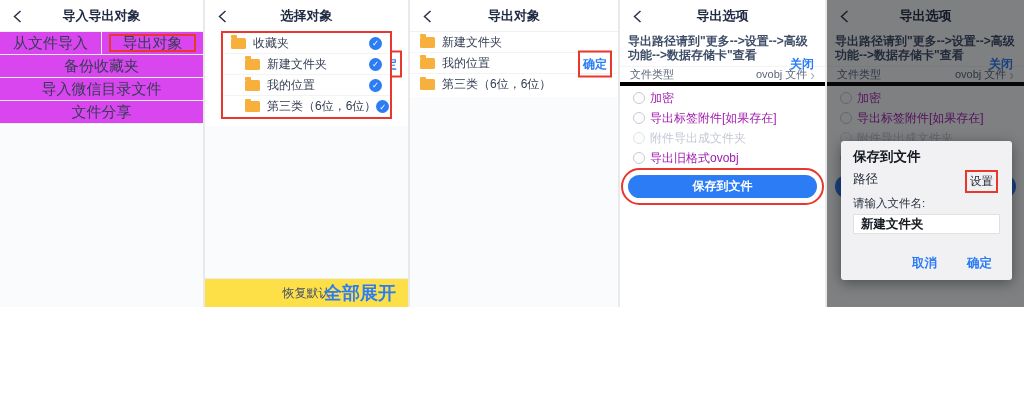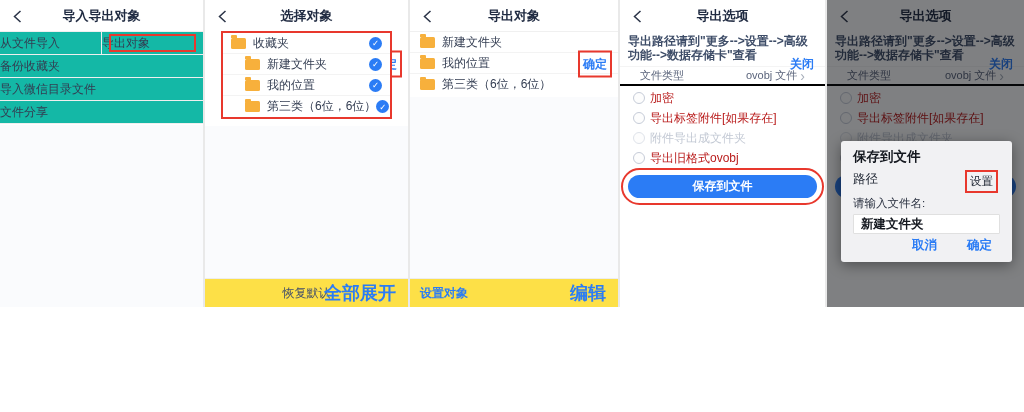--- a/index.html
+++ b/index.html
@@ -13,21 +13,21 @@
   
   .hdr{position:relative;height:31px;display:flex;align-items:center;justify-content:center;background:#fff;}
   .back{position:absolute;left:13px;top:9px;width:10px;height:14px;cursor:pointer;display:flex;align-items:center;}
   .hdr-title{font-size:13px;font-weight:700;color:#202b42;}
   .hdr-link{position:absolute;right:11px;top:50%;transform:translateY(-50%);color:#2b7cf5;font-size:12px;font-weight:600;cursor:pointer;margin-top:48px;}
   .annot-link{outline:2px solid #e8382d;outline-offset:3px;}
 
   
   .grid{border-top:1px solid #efefef;background:#fff;}
   .grow{display:flex;border-bottom:1px solid #efefef;height:23px;}
-  .gcell{flex:1;position:relative;display:flex;align-items:center;justify-content:flex-start;font-size:12px;color:#333d52;cursor:pointer;background:#14b8a6;}
+  .gcell{flex:1;position:relative;display:flex;align-items:center;justify-content:center;font-size:15px;color:#333d52;cursor:pointer;background:#d946ef;}
   .gcell + .gcell{border-left:1px solid #efefef;}
   .cell-annot{position:absolute;top:2px;bottom:2px;left:7px;right:7px;border:2px solid #e8382d;pointer-events:none;}
   .flex-fill{position:absolute;left:0;right:0;bottom:0;background:#fafbfd;}
   .p1 .flex-fill{top:125px;} .p2 .flex-fill{top:126px;} .p3 .flex-fill{top:97px;}
 
   
   .redlist{position:relative;margin:0 16px;border:2px solid #e8382d;background:#fff;z-index:2;}
   .plainlist{border-top:1px solid #f0f0f0;background:#fff;}
   .frow{display:flex;align-items:center;height:21px;padding:0 8px;border-bottom:1px solid #f3f3f3;cursor:pointer;background:#fff;}
   .frow:last-child{border-bottom:none;}
@@ -40,43 +40,43 @@
   .frow.checked .check{display:flex;}
 
   
   .fbar{position:absolute;left:0;right:0;bottom:0;height:29px;background:#fde047;border-top:1px solid #ededed;z-index:2;}
   .fbar .center-link{position:absolute;left:50%;top:50%;transform:translate(-50%,-50%);font-size:12px;color:#45506a;cursor:pointer;}
   .fbar .right-link{position:absolute;right:12px;top:50%;transform:translateY(-50%);font-size:18px;color:#2b7cf5;font-weight:600;cursor:pointer;}
   .fbar .left-link{position:absolute;left:10px;top:50%;transform:translateY(-50%);font-size:12px;color:#2b7cf5;font-weight:600;cursor:pointer;}
 
   
   .notice{padding:3px 8px 4px;font-size:12px;font-weight:700;color:#3e4d68;line-height:14px;background:#fff;}
-  .ftrow{display:flex;align-items:center;height:20px;padding:0 20px;border-top:1px solid #f4f4f4;border-bottom:2px solid #000000;cursor:pointer;background:#fff;gap:18px;}
+  .ftrow{display:flex;align-items:center;height:20px;padding:0 10px;border-top:1px solid #f4f4f4;border-bottom:4px solid #000000;cursor:pointer;background:#fff;gap:18px;}
   .ftlabel{font-size:11px;color:#5b657c;}
   .ftval{margin-left:auto;font-size:11px;color:#5b657c;display:flex;align-items:center;gap:3px;}
   .chev{color:#a7aeba;font-size:14px;line-height:10px;font-weight:400;}
   .opts{padding-top:2px;background:#fff;}
-  .opt{display:flex;align-items:center;height:20px;padding:0 13px;font-size:12px;color:#b91c1c;cursor:pointer;}
+  .opt{display:flex;align-items:center;height:20px;padding:0 13px;font-size:12px;color:#a21caf;cursor:pointer;}
   .radio{width:12px;height:12px;border:1px solid #c6ccd8;border-radius:50%;margin-right:5px;background:#fdfdfd;flex:none;}
   .opt.disabled{color:#c3c9d4;cursor:default;}
   .opt.disabled .radio{border-color:#dfe3ea;}
   .savebtn{margin:7px 8px 0;height:23px;border-radius:12px;background:#2b7cf5;color:#fff;display:flex;align-items:center;justify-content:center;font-size:12px;font-weight:600;cursor:pointer;}
   .annot-btn{outline:2px solid #e8382d;outline-offset:5px;}
 
   
   .overlay{position:absolute;inset:0;background:rgba(10,12,16,0.52);z-index:5;}
   .modal{position:absolute;left:14px;right:12px;top:141px;background:#f1f1f3;border-radius:3px;z-index:10;box-shadow:0 3px 14px rgba(0,0,0,0.4);padding:7px 12px 9px;}
   .modal-title{font-size:13.5px;font-weight:700;color:#14181f;line-height:17px;}
   .pathrow{display:flex;align-items:flex-end;margin-top:7px;height:16px;}
   .pathlabel{font-size:12.5px;color:#1c2330;}
   .setbtn{margin-left:auto;margin-right:7px;font-size:11.5px;color:#1c2330;cursor:pointer;outline:2px solid #e8382d;outline-offset:3px;line-height:13px;}
   .pathval{margin-top:6px;font-size:10.5px;color:#5d6673;line-height:13px;word-break:break-all;width:92%;}
   .fnlabel{margin-top:8px;font-size:11.5px;color:#2a3140;line-height:14px;}
   .fninput{display:block;width:100%;margin-top:4px;height:20px;border:1px solid #e0e0e0;background:#fff;font-family:inherit;font-size:12.5px;font-weight:700;color:#14181f;padding:0 7px;border-radius:1px;}
-  .btnrow{display:flex;justify-content:flex-end;gap:30px;margin-top:4px;padding-right:8px;}
+  .btnrow{display:flex;justify-content:flex-end;gap:30px;margin-top:22px;padding-right:8px;}
   .dlg-btn{font-size:12.5px;font-weight:700;color:#2b7cf5;cursor:pointer;line-height:15px;}
 </style>
 </head>
 <body>
 
 <div class="screen">
 
   <div class="panel p1">
     <div class="hdr">
       <span class="back">
@@ -180,24 +180,20 @@
         <div class="frow" style="padding:0 10px;">
           <span class="folder"></span>
           <span class="flabel">我的位置</span>
         </div>
 
         <div class="frow" style="padding:0 10px;">
           <span class="folder"></span>
           <span class="flabel">第三类（6位，6位）</span>
         </div>
       </div>
-    <div class="fbar">
-      <span class="left-link">设置对象</span>
-      <span class="right-link">编辑</span>
-    </div>
   </div>
 
   <div class="panel p4">
     <div class="hdr">
       <span class="back">
           <svg width="9" height="13" viewBox="0 0 9 13">
             <polyline points="7.5,1 1.5,6.5 7.5,12" fill="none" stroke="#2a3347" stroke-width="1.5"></polyline>
           </svg>
         </span>
       <span class="hdr-title">导出选项</span>

